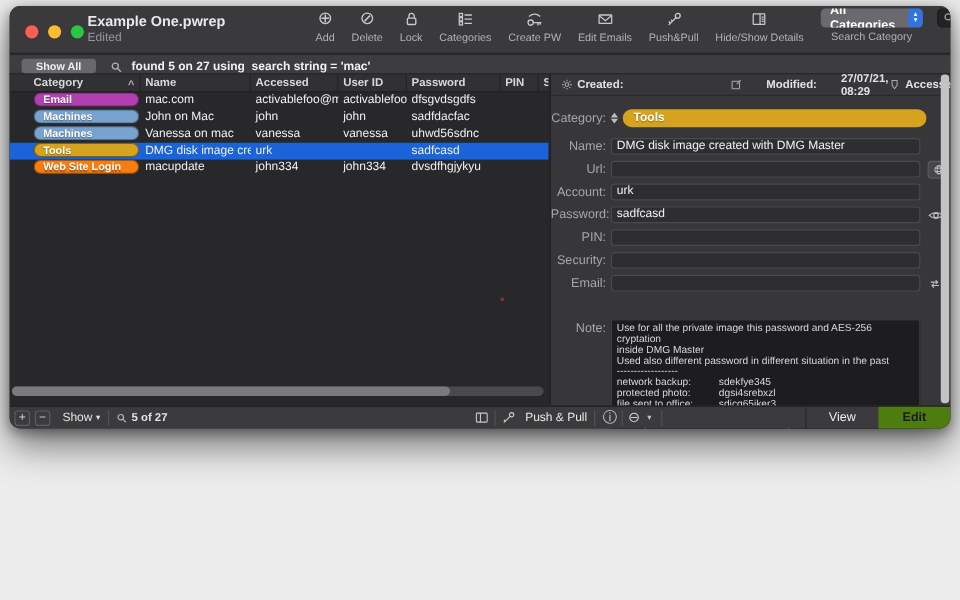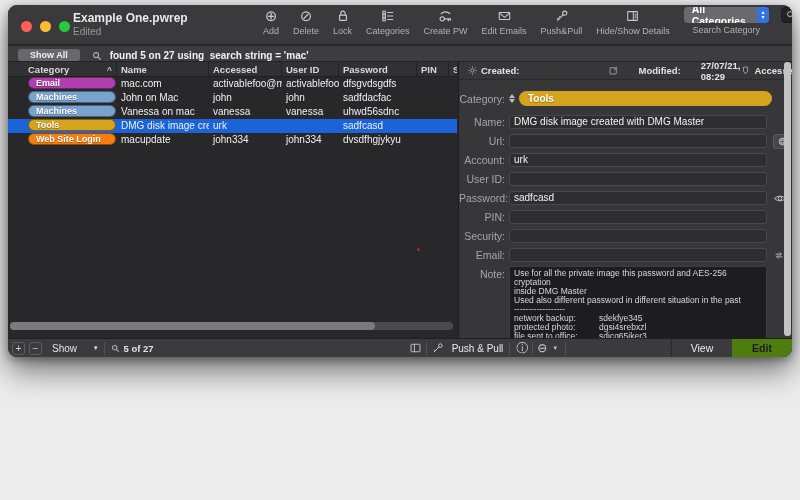--- a/index.html
+++ b/index.html
@@ -92,21 +92,21 @@
     border:1px solid #3e3e41; color:#d8d8da; font-size:8.5px; line-height:9px; padding:2px 10px 2px 4px;
     white-space:pre-wrap; overflow:hidden; tab-size:12; }
   .note-scroll { position:absolute; right:1px; top:2px; bottom:2px; width:6px; background:#97979a; border-radius:3px; }
   .pane-scroll { position:absolute; right:1px; top:0px; bottom:2px; width:7px; background:#c3c3c5; border-radius:3px; }
 
   
   .bottombar { position:absolute; left:0; bottom:0; width:100%; height:19px; background:#3b3b3d;
     border-top:1px solid #1f1f21; display:flex; align-items:center; color:#d6d6d8; }
   .bb-btn { width:13px; height:13px; border:1px solid #5d5d60; border-radius:3px; color:#cfcfd1;
     font-size:10px; line-height:11px; text-align:center; margin-left:4px; }
-  .bb-show { margin-left:10px; font-size:10px; color:#e3e3e5; display:flex; align-items:center; gap:17px; }
+  .bb-show { margin-left:10px; font-size:10px; color:#e3e3e5; display:flex; align-items:center; gap:3px; }
   .bb-div { width:1px; height:13px; background:#525255; margin:0 6px; }
   .bb-count { font-size:9.5px; font-weight:bold; color:#e3e3e5; margin-left:4px; }
   .bb-text { font-size:10px; color:#e8e8ea; }
   .bb-seg { height:19px; display:flex; align-items:center; justify-content:center; font-size:10.5px; }
   .seg-view { width:61px; color:#ececee; border-left:1px solid #2a2a2c; }
   .seg-edit { width:60px; background:#4d7c0f; color:#1c1c1e; font-weight:bold; }
   svg { display:block; }
 </style>
 </head>
 <body>
@@ -372,24 +372,20 @@
                   <ellipse cx="8" cy="8" rx="2.2" ry="5"></ellipse>
                 <line x1="3.2" y1="6" x2="12.8" y2="6"></line>
                   <line x1="3.2" y1="10" x2="12.8" y2="10"></line>
               </svg>
             </span>
           </span>
         </div>
         <div class="frow">
           <span class="flabel">Account:</span>
           <span class="finput">urk</span>
-        </div>
-        <div class="frow">
-          <span class="flabel">User ID:</span>
-          <span class="finput"></span>
         </div>
         <div class="frow">
           <span class="flabel">Password:</span>
           <span class="finput">sadfcasd</span>
           <span class="fic">
             <svg width="14" height="11" viewBox="0 0 16 12" fill="none" stroke="#c0c0c2" stroke-width="1.1">
               <path d="M1.5 6 Q8 0.5 14.5 6 Q8 11.5 1.5 6 Z"></path>
                 <circle cx="8" cy="6" r="2.1"></circle>
             </svg>
           </span>

